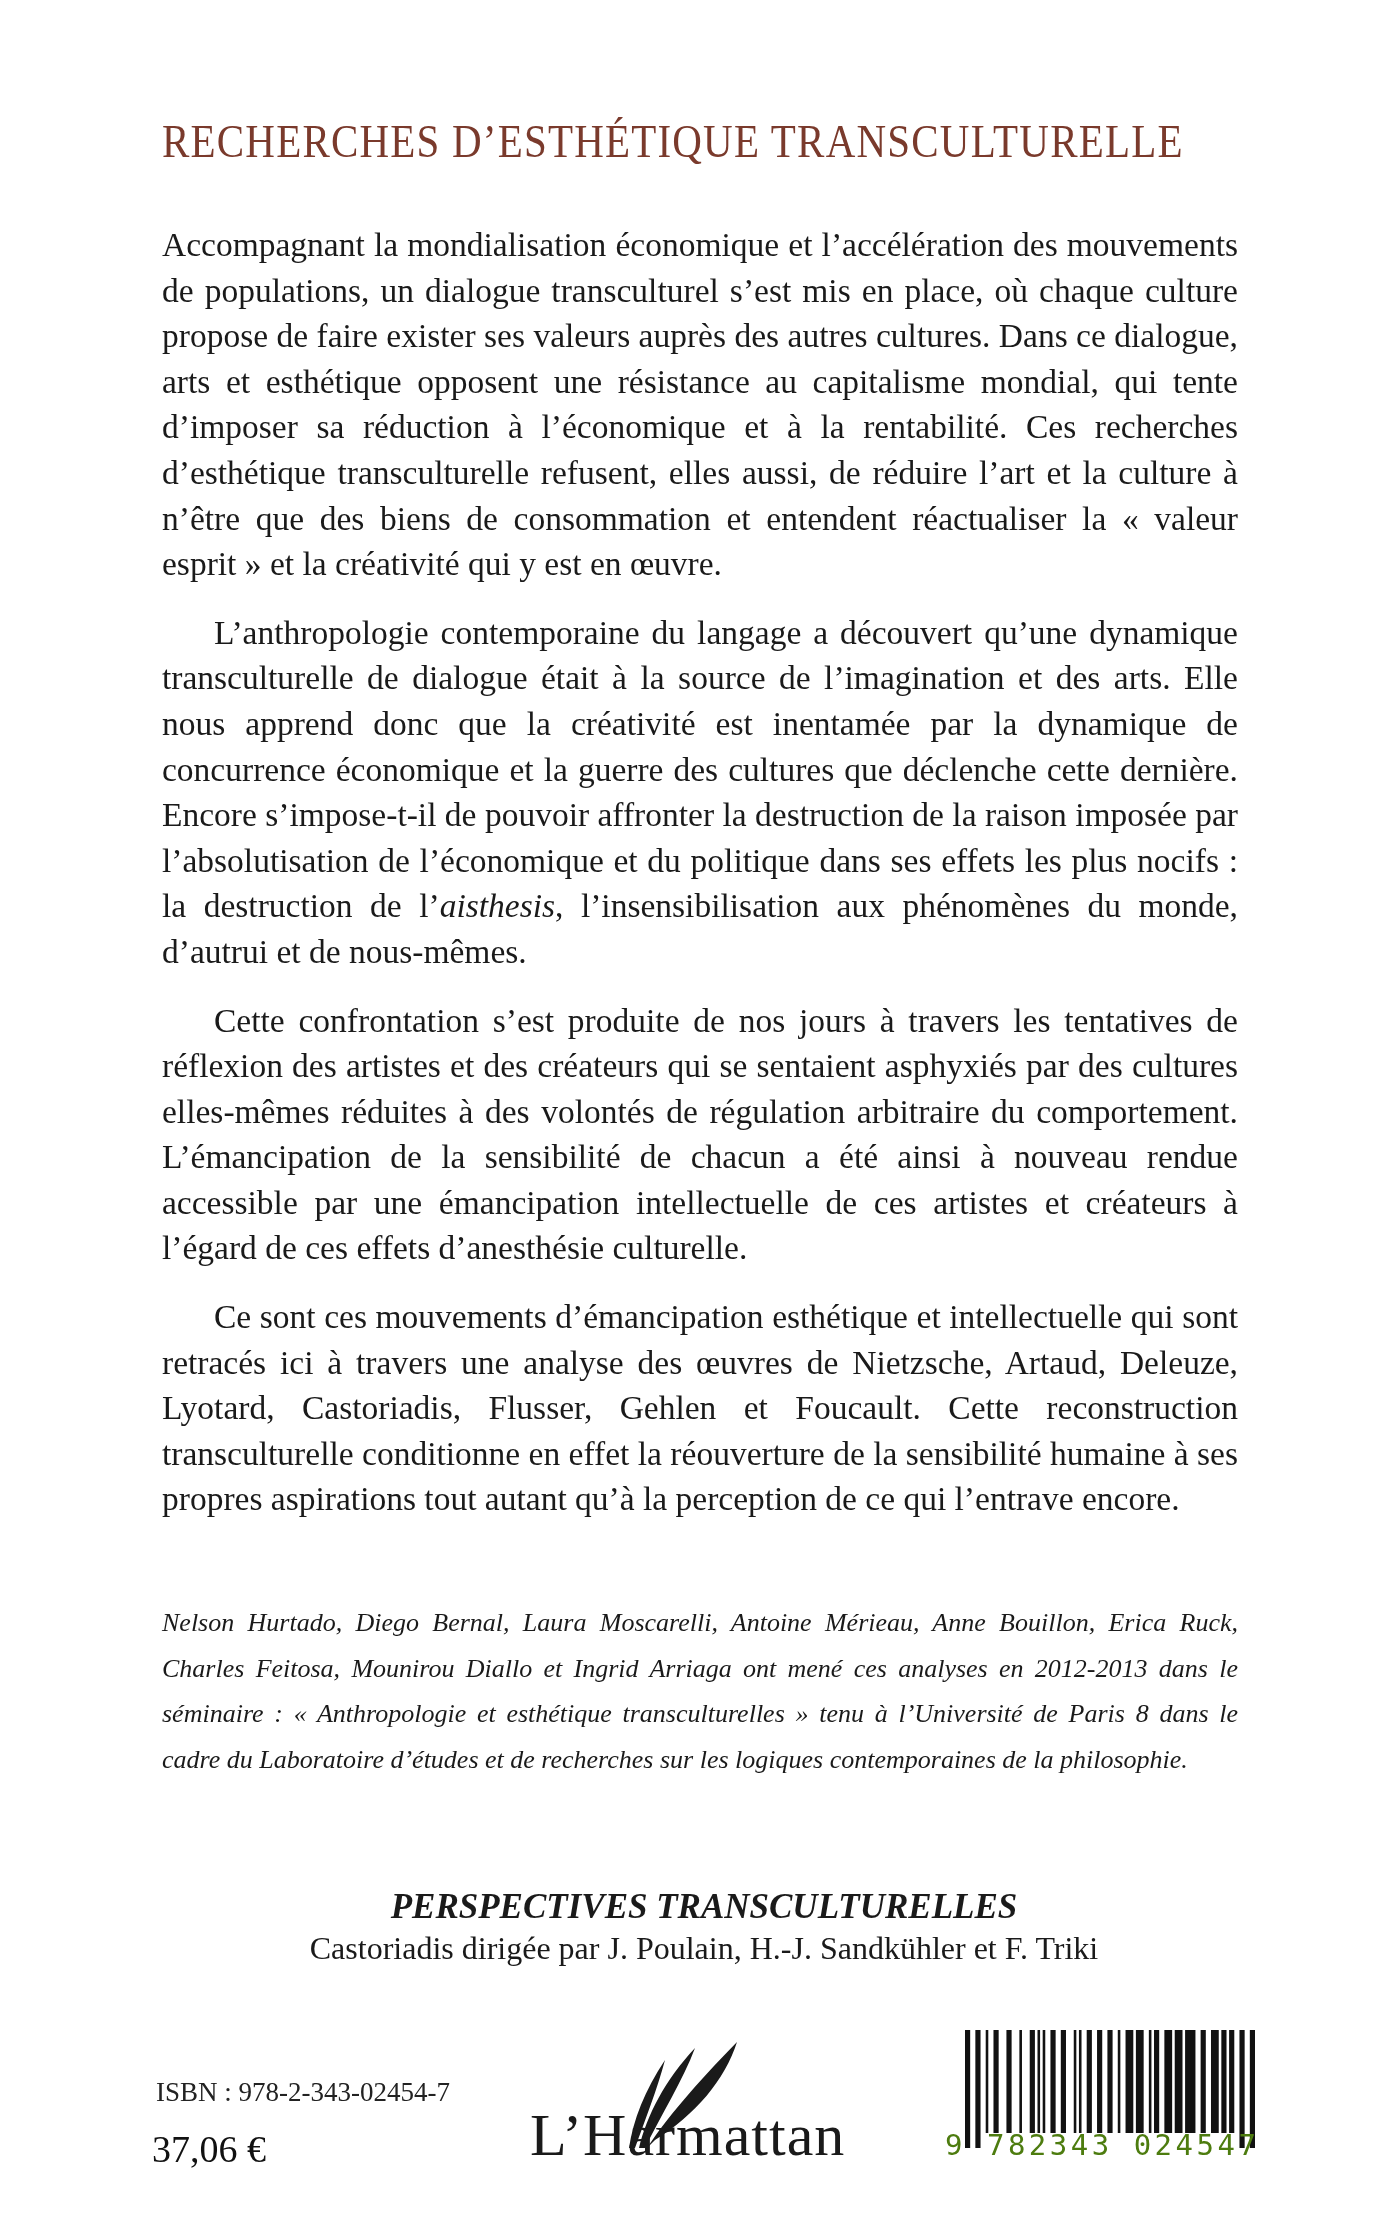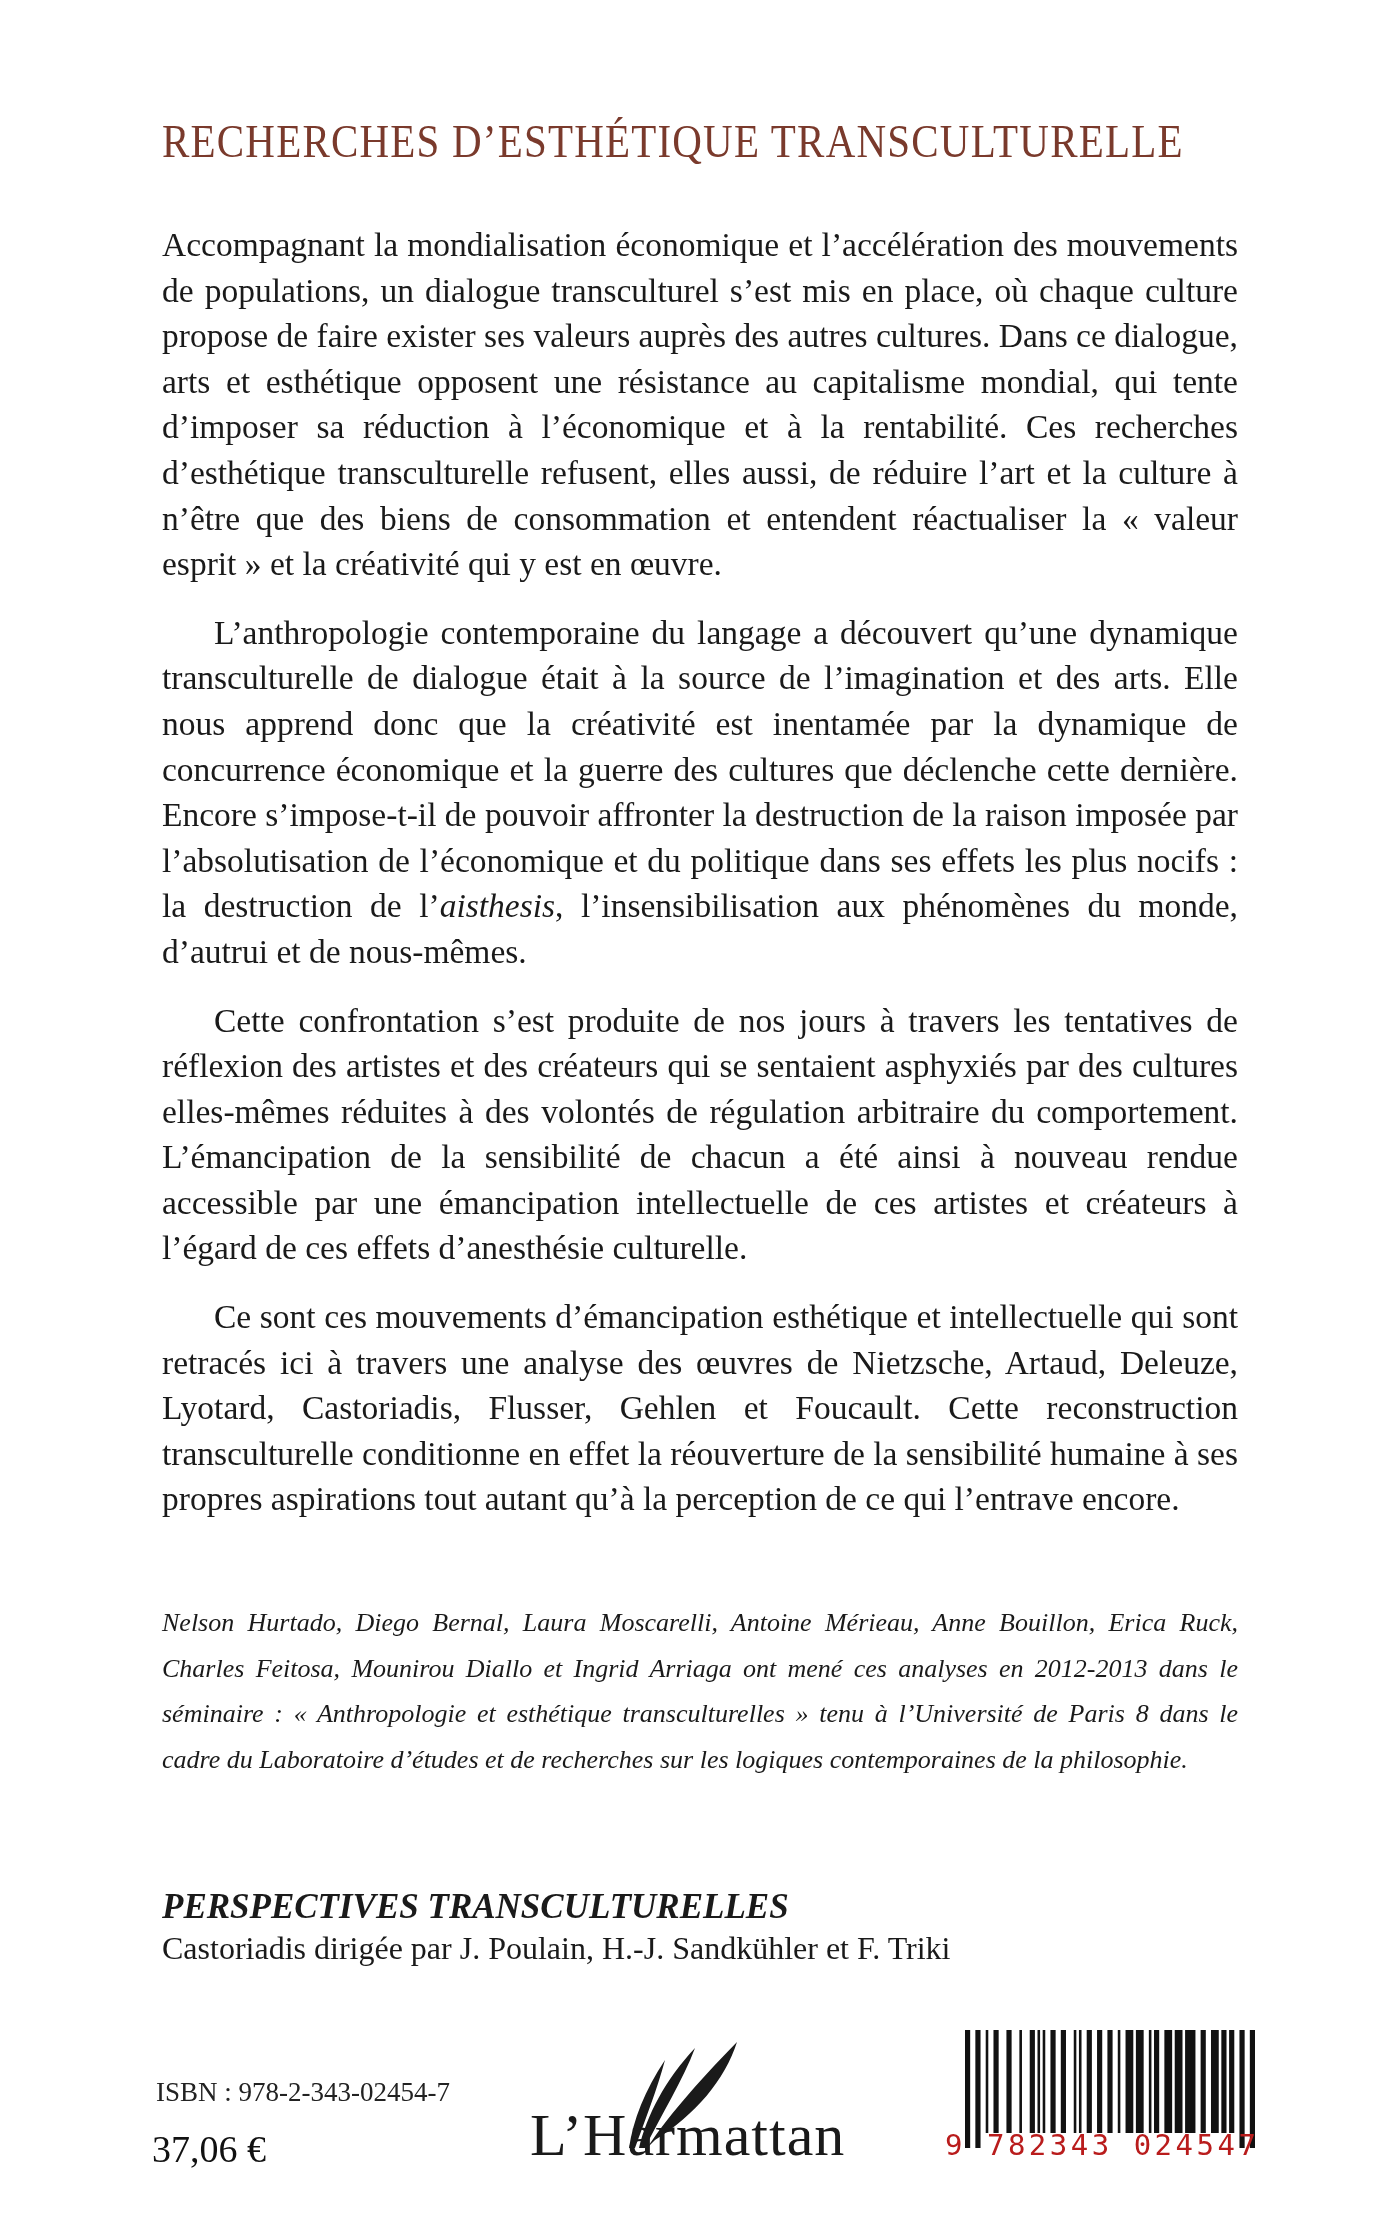--- a/index.html
+++ b/index.html
@@ -3,31 +3,31 @@
 <meta charset="utf-8">
 <style>
   html, body { margin: 0; padding: 0; background: #ffffff; }
   body { width: 1400px; height: 2233px; position: relative; overflow: hidden; font-family: "Liberation Serif", "DejaVu Serif", serif; color: #1a1a1a; }
   .page { position: absolute; left: 162px; top: 0; width: 1084px; }
   .title { position: absolute; top: 114px; left: 0; width: 1084px; font-size: 41px; letter-spacing: 1.2px; color: #7a3a2c; white-space: nowrap; transform: scaleY(1.12); transform-origin: left top; }
   .body { position: absolute; top: 222px; left: 0; width: 1084px; font-size: 33.5px; line-height: 45.6px; text-align: justify; }
   .body p { margin: 0 8px 23px 0; }
   .body p.indent { text-indent: 52px; }
   .body p.credits { font-style: italic; margin-top: 78px; font-size: 26px; }
-  .collection { position: absolute; top: 1886px; left: 0; width: 1084px; text-align: left; }
+  .collection { position: absolute; top: 1886px; left: 0; width: 1084px; text-align: center; }
   .collection .series { font-style: italic; font-weight: bold; font-size: 35px; line-height: 42px; }
   .collection .directors { font-size: 32px; line-height: 40px; }
   .isbn { position: absolute; left: 156px; top: 2077px; font-size: 27px; color: #222; }
   .price { position: absolute; left: 152px; top: 2127px; font-size: 38px; color: #111; }
   .logo { position: absolute; left: 530px; top: 2040px; width: 330px; height: 130px; }
   .logo-text { position: absolute; left: 0; bottom: 0; font-size: 60px; color: #1a1a1a; letter-spacing: 1px; white-space: nowrap; }
   .logo svg { position: absolute; left: 95px; top: 0; }
   .barcode { position: absolute; left: 960px; top: 2030px; width: 300px; height: 135px; }
   .barcode svg { display: block; }
-  .barcode-digits { position: absolute; left: 945px; top: 2128px; width: 330px; font-family: "DejaVu Sans Mono", monospace; font-size: 29px; letter-spacing: 3.5px; color: #b91c1c; background: transparent; }
+  .barcode-digits { position: absolute; left: 945px; top: 2128px; width: 330px; font-family: "DejaVu Sans Mono", monospace; font-size: 29px; letter-spacing: 3.5px; color: #4d7c0f; background: transparent; }
 </style>
 </head>
 <body>
 
 <div class="page">
   <div class="title">RECHERCHES D’ESTHÉTIQUE TRANSCULTURELLE</div>
 
   <div class="body">
     <p>Accompagnant la mondialisation économique et l’accélération des mouvements de populations, un dialogue transculturel s’est mis en place, où chaque culture propose de faire exister ses valeurs auprès des autres cultures. Dans ce dialogue, arts et esthétique opposent une résistance au capitalisme mondial, qui tente d’imposer sa réduction à l’économique et à la rentabilité. Ces recherches d’esthétique transculturelle refusent, elles aussi, de réduire l’art et la culture à n’être que des biens de consommation et entendent réactualiser la « valeur esprit » et la créativité qui y est en œuvre.</p>
     <p class="indent"><span>L’anthropologie contemporaine du langage a découvert qu’une dynamique transculturelle de dialogue était à la source de l’imagination et des arts. Elle nous apprend donc que la créativité est inentamée par la dynamique de concurrence économique et la guerre des cultures que déclenche cette dernière. Encore s’impose-t-il de pouvoir affronter la destruction de la raison imposée par l’absolutisation de l’économique et du politique dans ses effets les plus nocifs : la destruction de l’</span><em>aisthesis</em><span>, l’insensibilisation aux phénomènes du monde, d’autrui et de nous-mêmes.</span></p>

